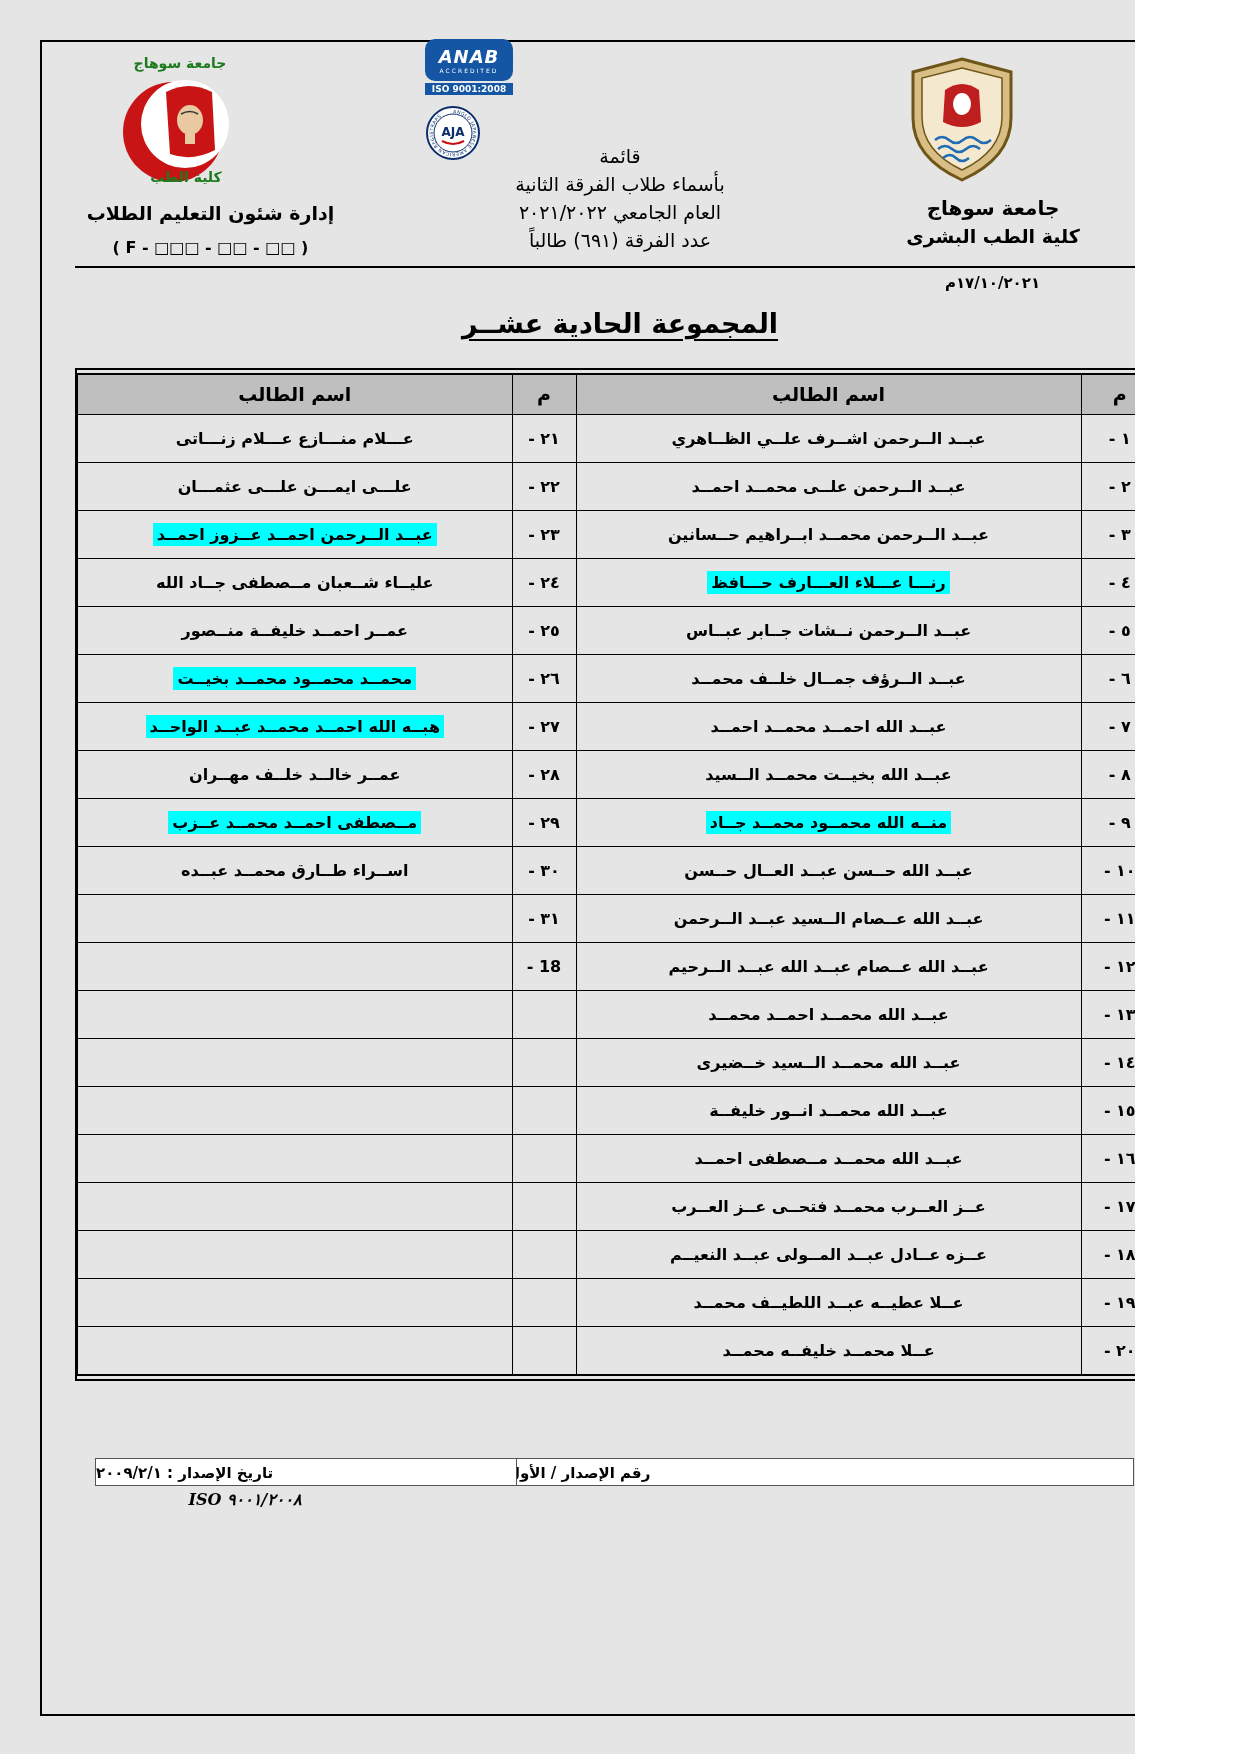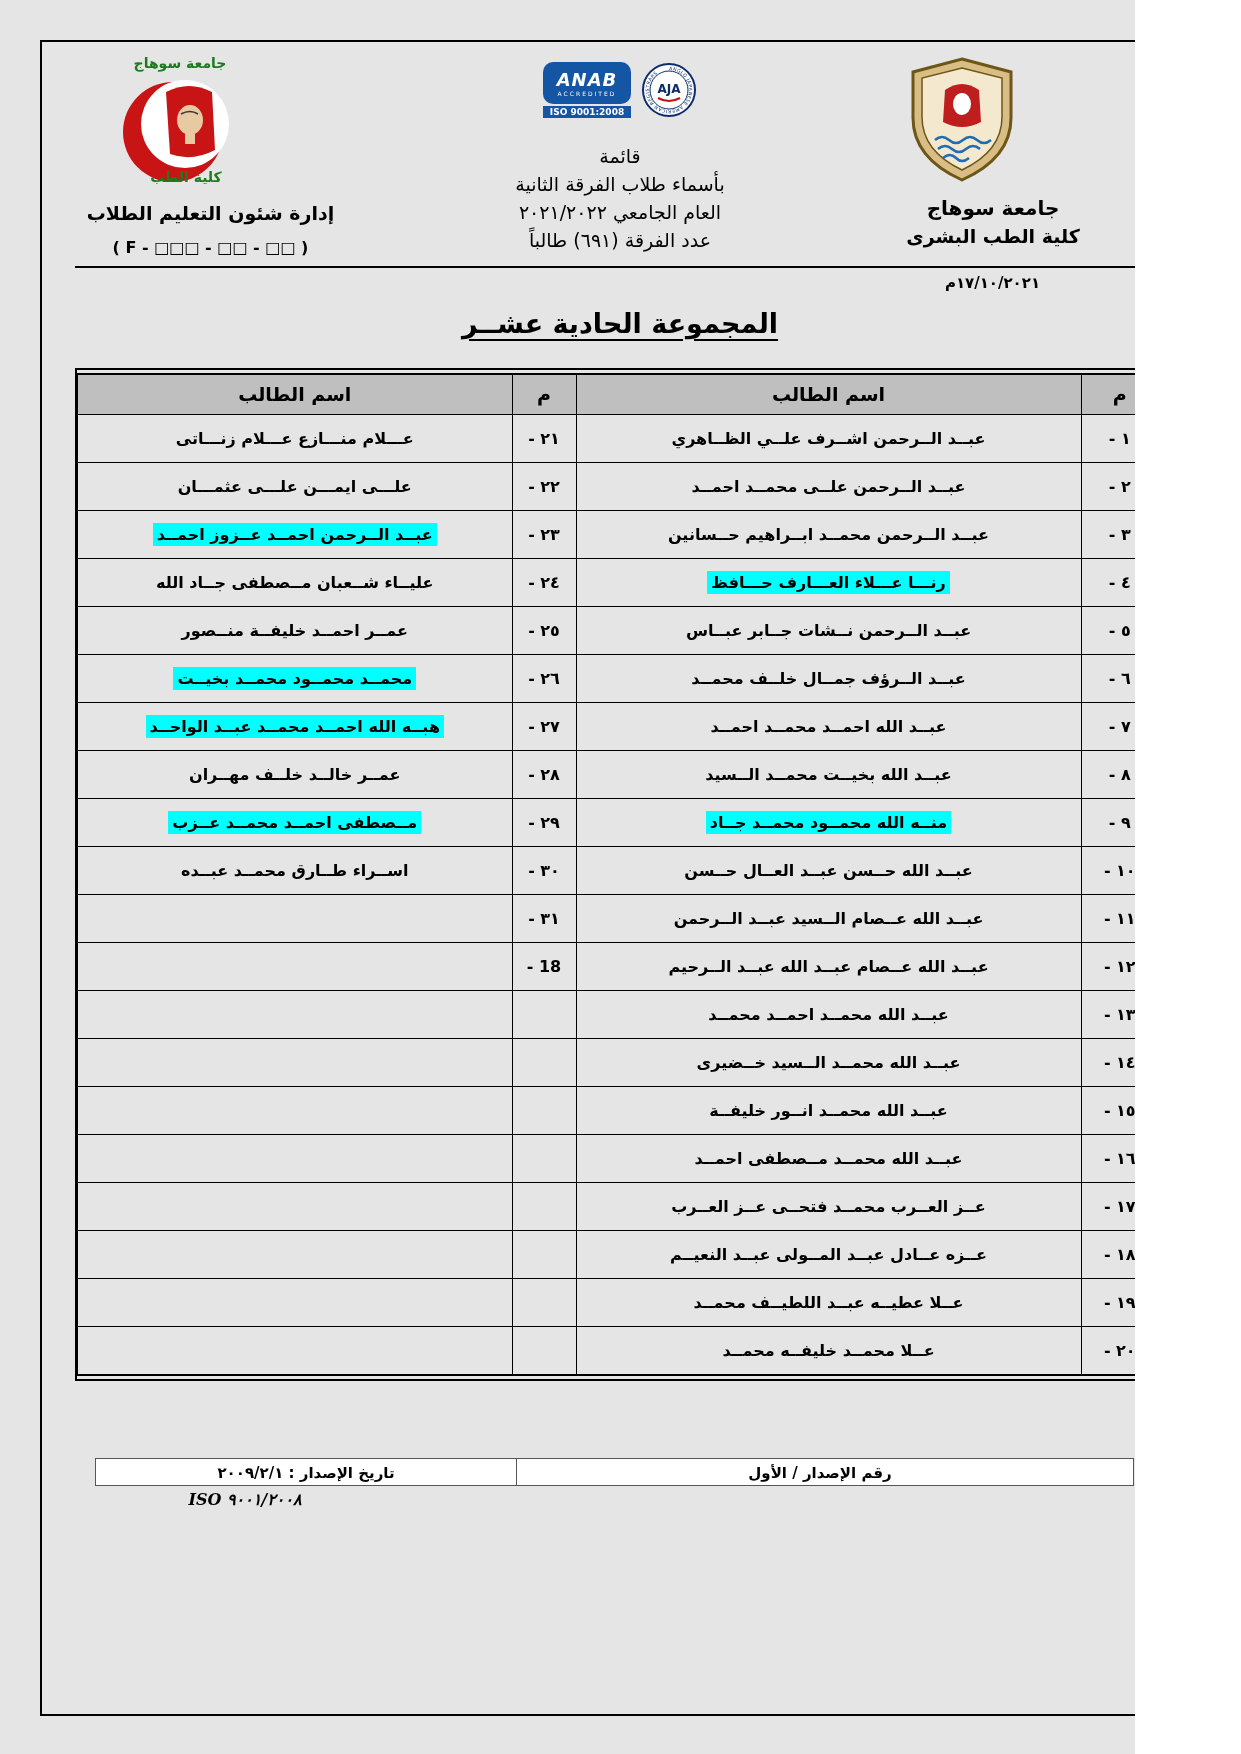--- a/index.html
+++ b/index.html
@@ -8,21 +8,21 @@
   .frame{position:absolute;left:40px;top:40px;width:1158px;height:1672px;border:2px solid #000;}
 
   
   .fac-logo{position:absolute;left:88px;top:52px;width:185px;height:140px;}
   .dept{position:absolute;left:68px;top:202px;width:285px;text-align:center;
         font-size:19px;font-weight:bold;direction:rtl;}
   .code{position:absolute;left:68px;top:238px;width:285px;text-align:center;
         font-size:16px;font-weight:bold;direction:ltr;}
 
   .center-block{position:absolute;left:425px;top:62px;width:390px;text-align:center;direction:rtl;}
-  .center-logos{display:flex;justify-content:center;align-items:flex-start;gap:10px;height:80px;direction:ltr;}
+  .center-logos{display:flex;justify-content:center;align-items:flex-start;gap:10px;height:80px;direction:ltr;flex-direction:column;}
   .anab-logo{display:flex;flex-direction:column;align-items:center;}
   .anab-box{width:88px;height:42px;background:#1456A4;border-radius:10px;color:#fff;
             display:flex;flex-direction:column;align-items:center;justify-content:center;}
   .anab-text{font-style:italic;font-weight:bold;font-size:18px;letter-spacing:1px;}
   .anab-acc{font-size:6px;letter-spacing:2px;}
   .anab-iso{margin-top:2px;background:#1456A4;color:#fff;font-size:9px;font-weight:bold;
             padding:1px 4px;text-align:center;width:80px;}
   .c-line{font-size:19px;font-weight:normal;line-height:28px;}
 
   .shield-logo{position:absolute;left:905px;top:56px;width:115px;height:128px;}
@@ -45,21 +45,21 @@
   table.students{width:100%;border-collapse:collapse;border:2px solid #000;table-layout:fixed;}
   table.students th,table.students td{border:1px solid #000;height:40px;box-sizing:border-box;}
   table.students th{background:#BFBFBF;font-size:19px;font-weight:bold;text-align:center;}
   td.num{text-align:center;font-size:16px;font-weight:bold;white-space:nowrap;}
   td.name{text-align:center;font-size:16px;font-weight:bold;white-space:nowrap;
           overflow:hidden;padding:12px 6px;}
   .nm{display:inline-block;padding:2px 4px;}
   .hl{background:#00FFFF;}
 
   
-  .f-box{position:absolute;border:1px solid #555;height:28px;line-height:28px;text-align:center;
+  .f-box{position:absolute;border:1px solid #555;height:28px;line-height:28px;text-align:left;
          font-size:15px;font-weight:bold;direction:rtl;box-sizing:border-box;background:#fff;}
   .f-date{left:95px;top:1458px;width:422px;}
   .f-no{left:506px;top:1458px;width:628px;}
   .f-iso{position:absolute;left:95px;top:1490px;width:300px;text-align:center;
          font-family:"DejaVu Serif",serif;font-style:italic;font-weight:bold;font-size:16px;direction:ltr;}
 </style>
 </head>
 <body>
 
 <div class="page">

